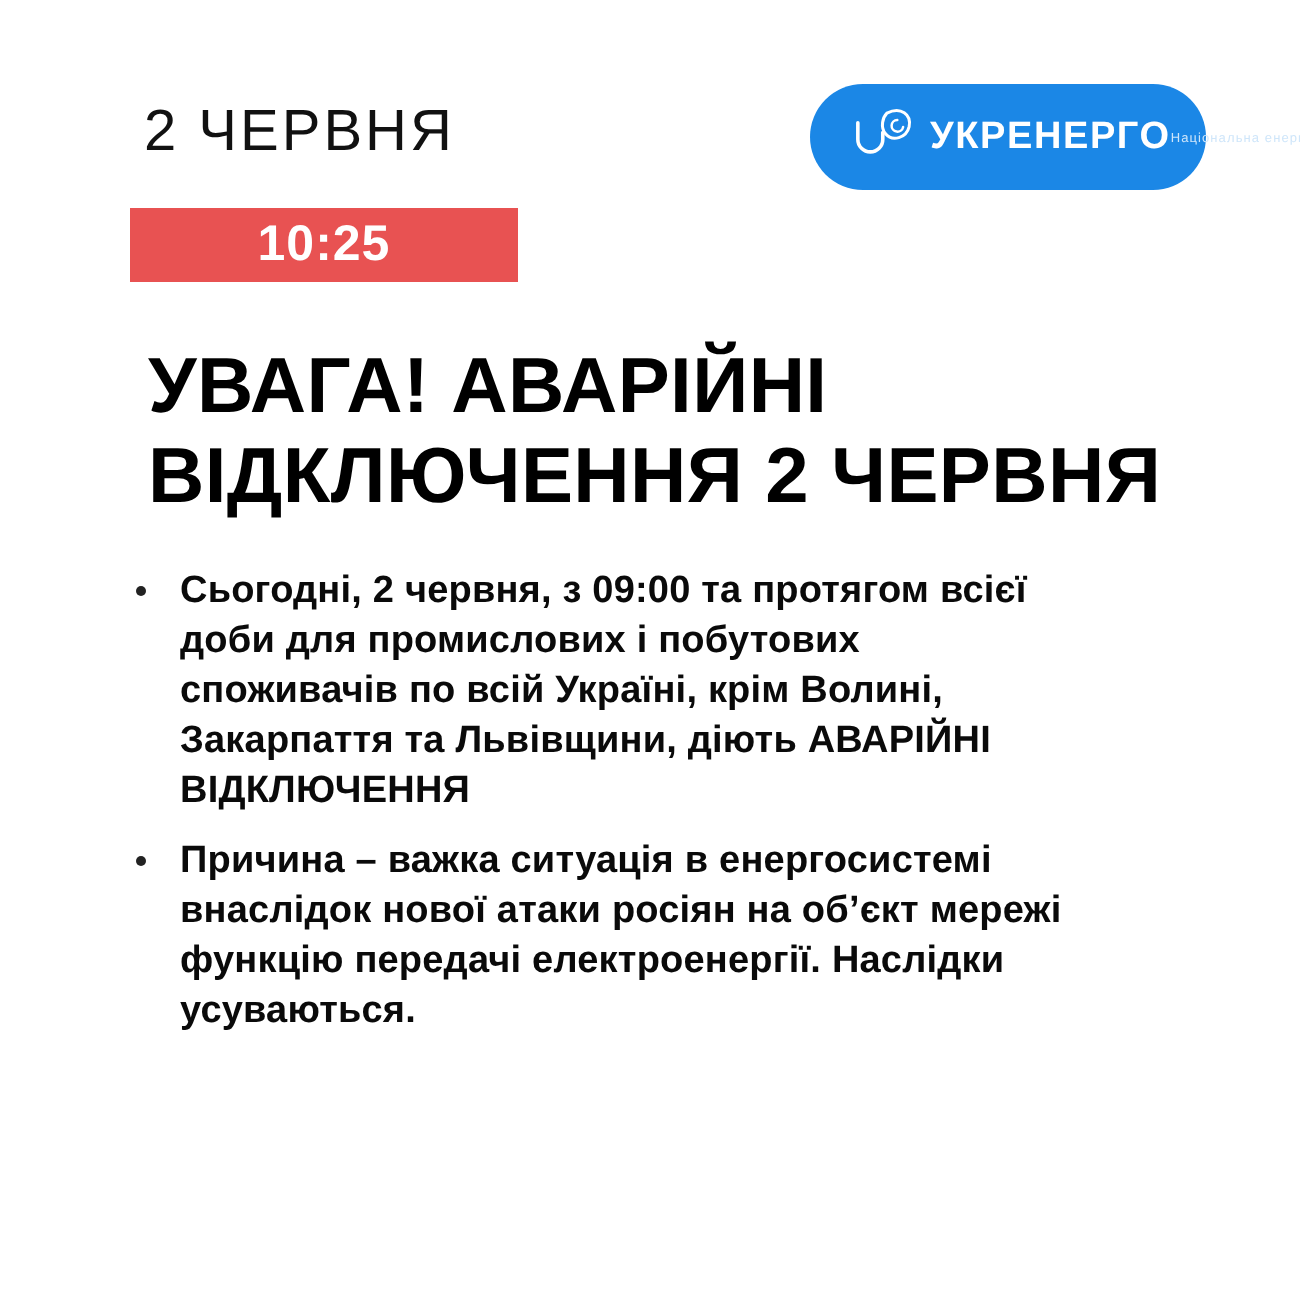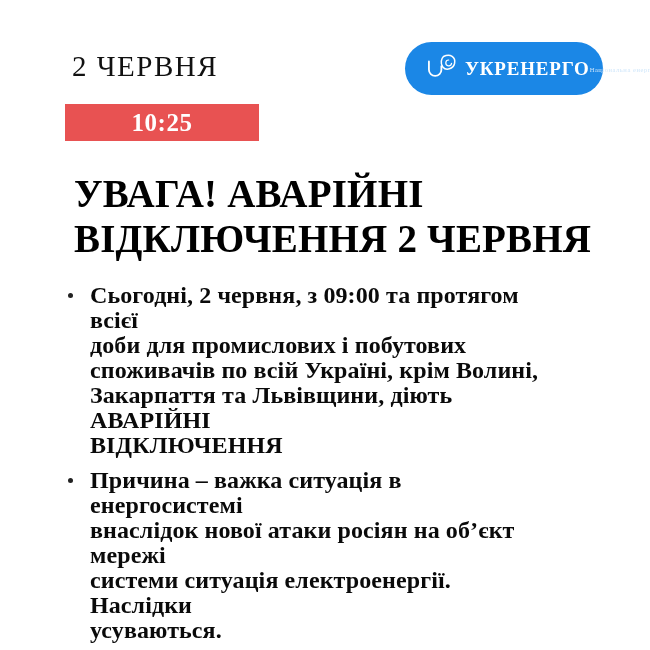--- a/index.html
+++ b/index.html
@@ -7,21 +7,20 @@
     width: 650px; height: 650px;
     background: #ffffff;
     font-family: "Liberation Sans", "DejaVu Sans", sans-serif;
     -webkit-font-smoothing: antialiased;
   }
   .canvas {
     position: relative;
     width: 650px; height: 650px;
     background: #ffffff;
     overflow: hidden;
-    font-family: Liberation Serif, serif;
   }
   .date {
     position: absolute;
     left: 72px; top: 50px;
     font-size: 29px;
     font-weight: 400;
     letter-spacing: 1.5px;
     color: #111111;
   }
   .logo-pill {
@@ -98,21 +97,21 @@
     margin-bottom: 10px;
   }
   .dot {
     flex: none;
     width: 5px; height: 5px;
     border-radius: 50%;
     background: #222222;
     margin: 10px 17px 0 3px;
   }
   .bullet-text {
-    font-size: 24px;
+    font-size: 19px;
     line-height: 25px;
     font-weight: 700;
     color: #0a0a0a;
     white-space: pre-line;
     letter-spacing: 0.1px;
   }
 </style>
 </head>
 <body>
 
@@ -145,18 +144,18 @@
       <span class="bullet-text">Сьогодні, 2 червня, з 09:00 та протягом всієї
 доби для промислових і побутових
 споживачів по всій Україні, крім Волині,
 Закарпаття та Львівщини, діють АВАРІЙНІ
 ВІДКЛЮЧЕННЯ</span>
     </li>
     <li class="bullet">
       <span class="dot"></span>
       <span class="bullet-text">Причина – важка ситуація в енергосистемі
 внаслідок нової атаки росіян на об’єкт мережі
-системи ситуація електроенергії. Наслідки
+функцію передачі електроенергії. Наслідки
 усуваються.</span>
     </li>
   </ul>
 
 </div>
 
 </body></html>

